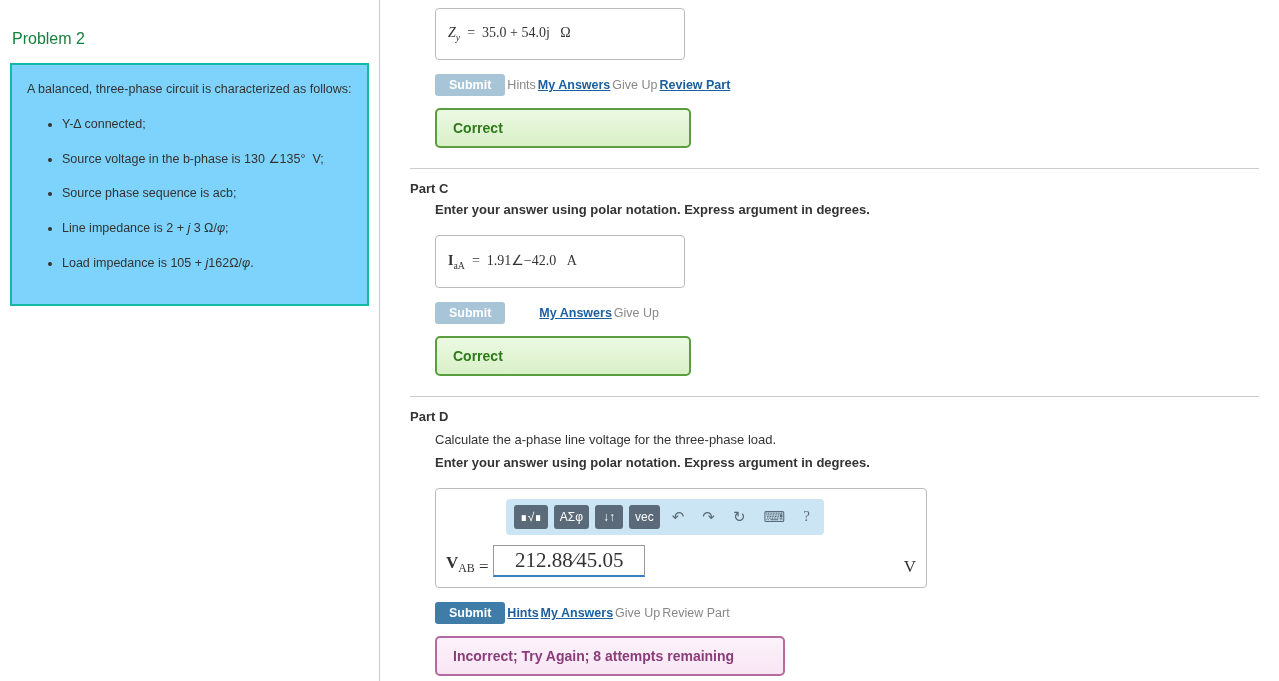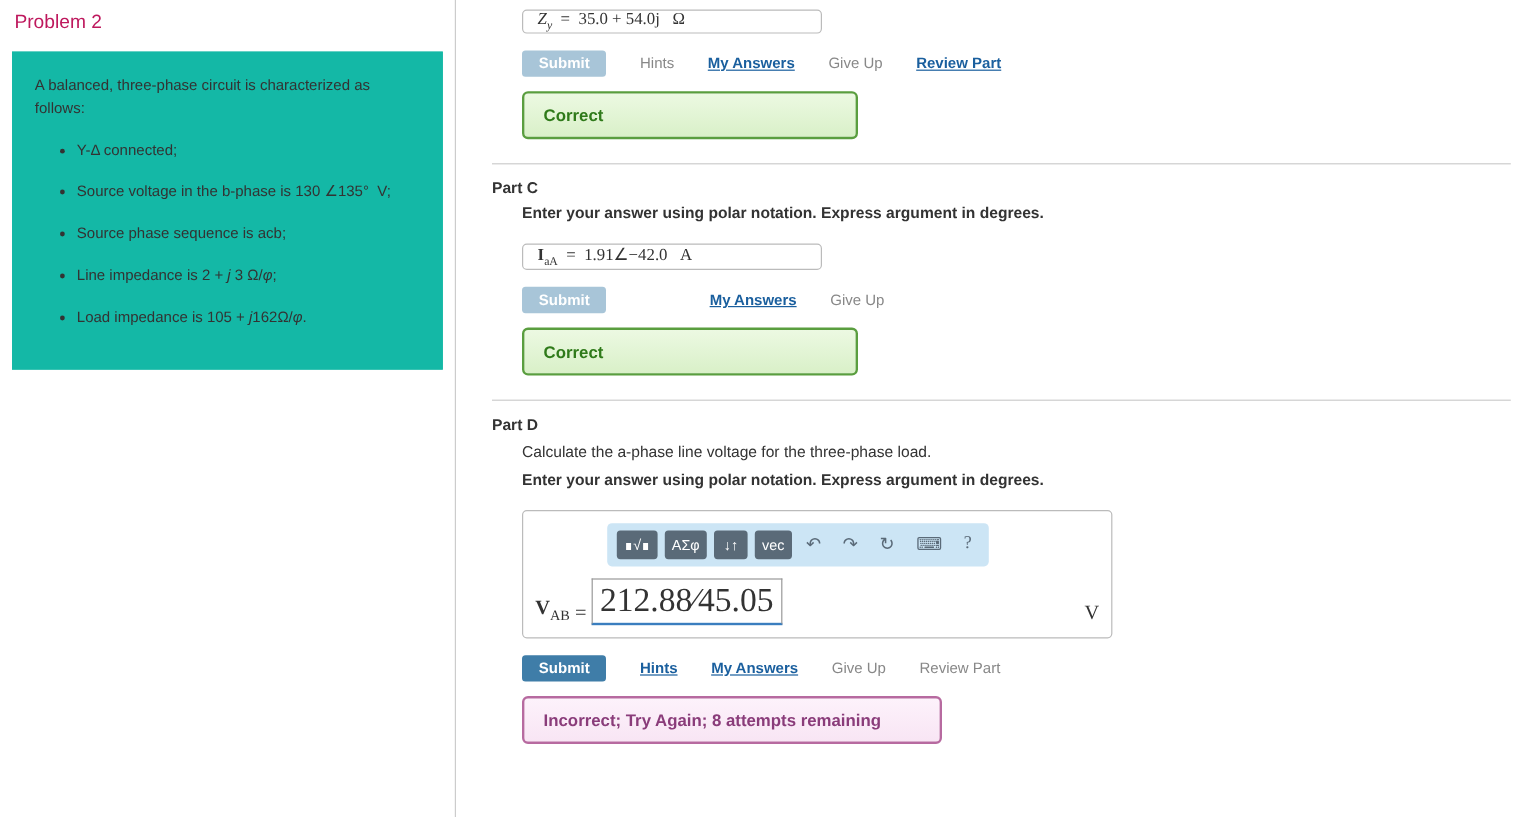--- a/index.html
+++ b/index.html
@@ -23,27 +23,28 @@
     border-right: 1px solid #ccc;
     min-height: 681px;
   }
   .right-panel {
     flex: 1;
     padding: 0 20px 0 30px;
   }
   .problem-title {
     font-size: 16px;
     font-weight: normal;
-    color: #be185d;
+    color: #15803d;
     margin-bottom: 15px;
     padding-left: 2px;
+    margin-top: 20px;
   }
   .problem-box {
-    border: 4px solid #14b8a6;
-    background: #14b8a6;
+    border: 2px solid #14b8a6;
+    background: #7dd3fc;
     padding: 15px;
     font-size: 12.5px;
     line-height: 1.5;
   }
   .problem-box ul {
     margin: 8px 0 0 35px;
   }
   .problem-box li {
     margin: 16px 0;
   }
@@ -52,37 +53,37 @@
     font-size: 13px;
     margin: 6px 0 10px 25px;
   }
   .instruction-normal {
     font-size: 13px;
     margin: 8px 0 8px 25px;
   }
   .answer-box {
     border: 1px solid #bbb;
     border-radius: 4px;
-    padding: 0 12px;
+    padding: 16px 12px;
     margin: 8px 0 8px 25px;
     display: inline-block;
     min-width: 250px;
     background: #fff;
     font-family: Georgia, serif;
     font-size: 14px;
   }
   .answer-box-wide {
     width: 492px;
     padding: 10px;
   }
   .button-row {
     margin: 6px 0 12px 25px;
     display: flex;
     align-items: center;
-    gap: 28px;
+    gap: 2px;
     font-size: 13px;
   }
   .btn-submit-disabled {
     background: #a8c5d8;
     color: #fff;
     border: none;
     padding: 4px 14px;
     border-radius: 3px;
     font-size: 12.5px;
     font-weight: bold;
@@ -107,21 +108,21 @@
   .gray-link {
     color: #888;
     font-size: 12.5px;
   }
   .correct-box {
     border: 2px solid #5a9e3f;
     border-radius: 5px;
     background: linear-gradient(#ecf9e2, #d9f0c8);
     padding: 10px 16px;
     margin: 8px 0 20px 25px;
-    width: 280px;
+    width: 256px;
     color: #2f7a1a;
     font-weight: bold;
     font-size: 14px;
   }
   .incorrect-box {
     border: 2px solid #b76aa0;
     border-radius: 5px;
     background: linear-gradient(#fdf2fb, #f8e5f4);
     padding: 10px 16px;
     margin: 8px 0 0 25px;
@@ -172,24 +173,24 @@
   }
   .input-row {
     display: flex;
     align-items: flex-end;
     font-family: Georgia, serif;
     font-size: 17px;
   }
   .math-input {
     border: 1px solid #999;
     border-bottom: 2px solid #3a7ebf;
-    padding: 2px 6px;
+    padding: 2px 21px;
     min-width: 140px;
     font-family: Georgia, serif;
-    font-size: 28px;
+    font-size: 21px;
     display: inline-block;
   }
   .var-label {
     font-family: Georgia, serif;
   }
   .sub { font-size: 0.7em; vertical-align: sub; }
   .ital { font-style: italic; }
 </style>
 </head>
 <body>

